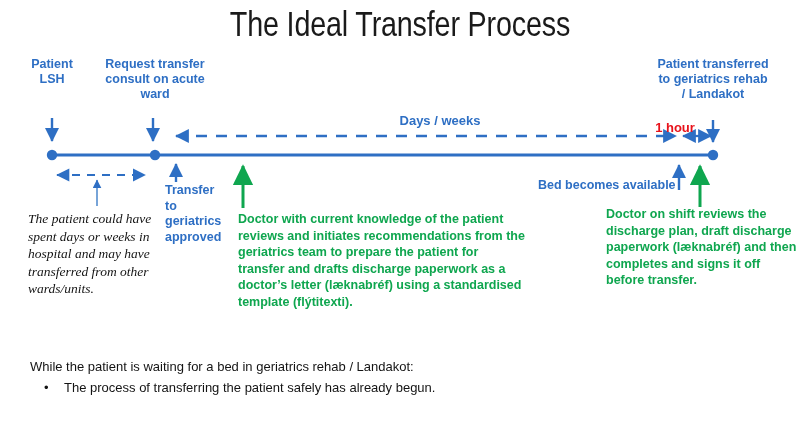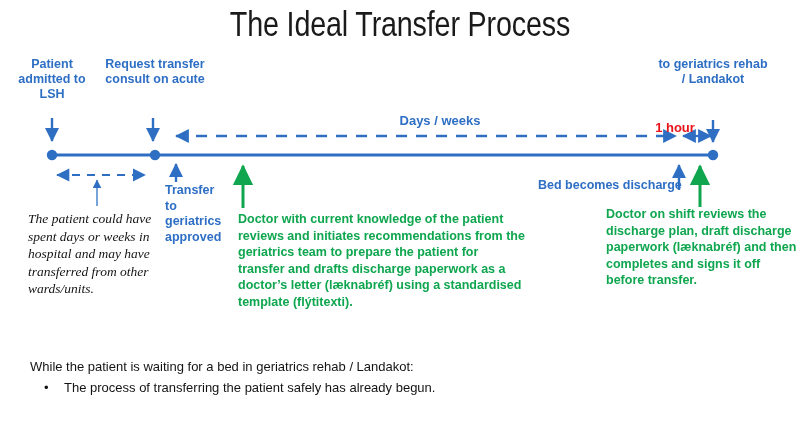--- a/index.html
+++ b/index.html
@@ -187,45 +187,46 @@
     <line x1="176" y1="182" x2="176" y2="164" stroke="#2E6FC4" stroke-width="2.4" marker-end="url(#bluearrow)"></line>
 
     <line x1="679" y1="190" x2="679" y2="165" stroke="#2E6FC4" stroke-width="2.4" marker-end="url(#bluearrow)"></line>
 
     <line x1="243" y1="208" x2="243" y2="166" stroke="#0FA64F" stroke-width="3" marker-end="url(#greenarrow)"></line>
     <line x1="700" y1="207" x2="700" y2="166" stroke="#0FA64F" stroke-width="3" marker-end="url(#greenarrow)"></line>
   </svg>
 
   <div class="blue-label" style="left:6px; top:57px; width:92px;">
     <div>Patient</div>
-    <div>admitted to</div>
     <div>LSH</div>
   </div>
 
   <div class="blue-label" style="left:96px; top:57px; width:118px;">
     <div>Request transfer</div>
     <div>consult on acute</div>
+    <div>ward</div>
   </div>
 
   <div class="blue-label" style="left:639px; top:57px; width:148px;">
+    <div>Patient transferred</div>
     <div>to geriatrics rehab</div>
     <div>/ Landakot</div>
   </div>
 
   <div id="days-weeks">Days / weeks</div>
   <div id="one-hour">1 hour</div>
 
   <div id="transfer-approved">
     <div>Transfer</div>
     <div>to</div>
     <div>geriatrics</div>
     <div>approved</div>
   </div>
 
-  <div id="bed-avail">Bed becomes discharge</div>
+  <div id="bed-avail">Bed becomes available</div>
 
   <div id="italic-note">The patient could have spent days or weeks in hospital and may have transferred from other wards/units.</div>
 
   <div class="green-block" id="green-center">Doctor with current knowledge of the patient reviews and initiates recommendations from the geriatrics team to prepare the patient for transfer and drafts discharge paperwork as a doctor’s letter (læknabréf) using a standardised template (flýtitexti).</div>
   <div class="green-block" id="green-right">Doctor on shift reviews the discharge plan, draft discharge paperwork (læknabréf) and then completes and signs it off before transfer.</div>
 
   <div id="bottom">
     <div id="bottom-head">While the patient is waiting for a bed in geriatrics rehab / Landakot:</div>
     <ul>
       <li>The process of transferring the patient safely has already begun.</li>

